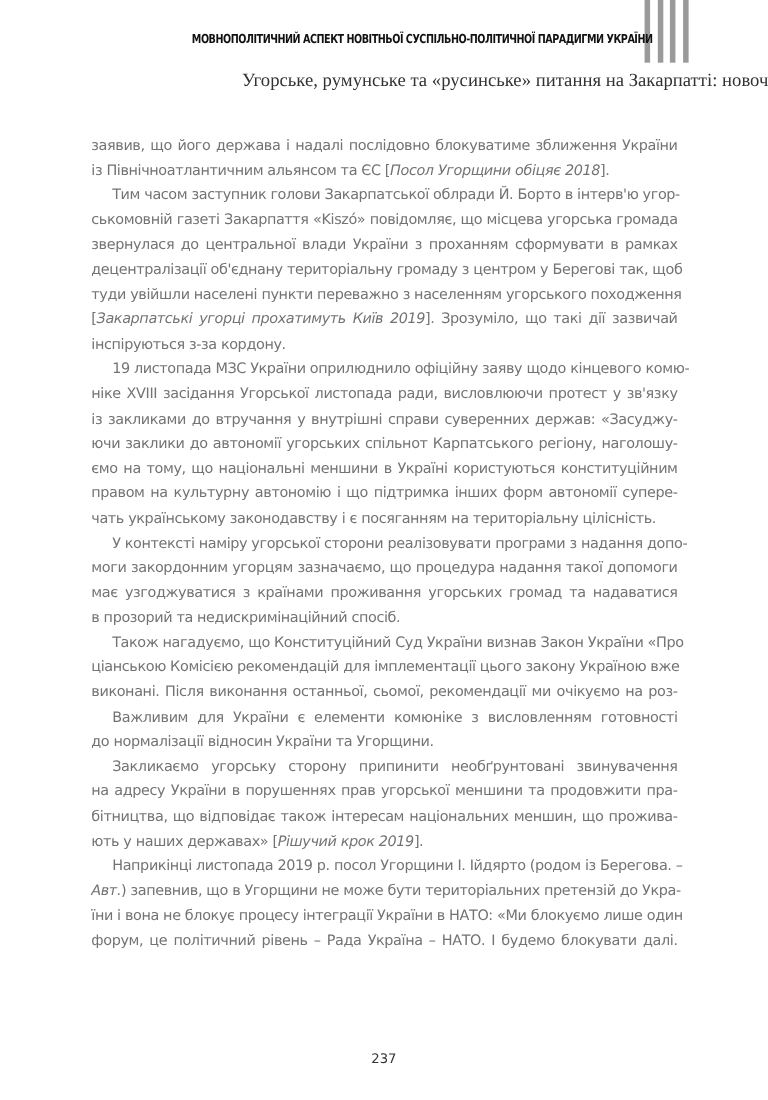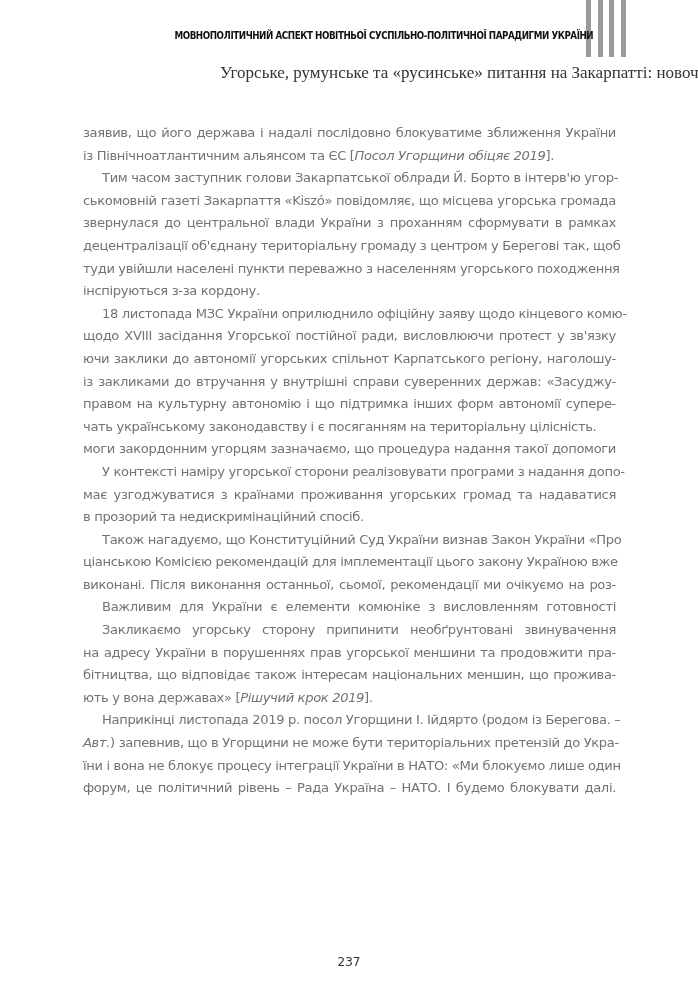--- a/index.html
+++ b/index.html
@@ -52,44 +52,47 @@
   <div class="bar" style="left:35px"></div>
 </div>
 
 <div class="running-head">
   <span class="running-title">МОВНОПОЛІТИЧНИЙ АСПЕКТ НОВІТНЬОЇ СУСПІЛЬНО-ПОЛІТИЧНОЇ ПАРАДИГМИ УКРАЇНИ</span>
 </div>
 <div class="running-subtitle">Угорське, румунське та «русинське» питання на Закарпатті: новочасні обриси</div>
 
 <div class="body-text" id="body-text">
     <span class="line"><span>заявив, що його держава і надалі послідовно блокуватиме зближення України</span></span>
-    <span class="line last"><span>із Північноатлантичним альянсом та ЄС [</span><span class="it">Посол Угорщини обіцяє 2019</span><span>].</span></span>
+    <span class="line last"><span>із Північноатлантичним альянсом та ЄС [</span><span class="it">Посол Угорщини обіцяє 2018</span><span>].</span></span>
     <span class="line indent"><span>Тим часом заступник голови Закарпатської облради Й. Борто в інтерв'ю угор-</span></span>
     <span class="line"><span>ськомовній газеті Закарпаття «Kiszó» повідомляє, що місцева угорська громада</span></span>
     <span class="line"><span>звернулася до центральної влади України з проханням сформувати в рамках</span></span>
     <span class="line"><span>децентралізації об'єднану територіальну громаду з центром у Берегові так, щоб</span></span>
     <span class="line"><span>туди увійшли населені пункти переважно з населенням угорського походження</span></span>
+    <span class="line"><span>[</span><span class="it">Закарпатські угорці прохатимуть Київ 2019</span><span>]. Зрозуміло, що такі дії зазвичай</span></span>
     <span class="line last"><span>інспіруються з-за кордону.</span></span>
-    <span class="line indent"><span>18 листопада МЗС України оприлюднило офіційну заяву щодо кінцевого комю-</span></span>
-    <span class="line"><span>щодо XVIII засідання Угорської постійної ради, висловлюючи протест у зв'язку</span></span>
+    <span class="line indent"><span>19 листопада МЗС України оприлюднило офіційну заяву щодо кінцевого комю-</span></span>
+    <span class="line"><span>ніке XVIII засідання Угорської листопада ради, висловлюючи протест у зв'язку</span></span>
+    <span class="line"><span>із закликами до втручання у внутрішні справи суверенних держав: «Засуджу-</span></span>
     <span class="line"><span>ючи заклики до автономії угорських спільнот Карпатського регіону, наголошу-</span></span>
-    <span class="line"><span>із закликами до втручання у внутрішні справи суверенних держав: «Засуджу-</span></span>
+    <span class="line"><span>ємо на тому, що національні меншини в Україні користуються конституційним</span></span>
     <span class="line"><span>правом на культурну автономію і що підтримка інших форм автономії супере-</span></span>
     <span class="line last"><span>чать українському законодавству і є посяганням на територіальну цілісність.</span></span>
+    <span class="line indent"><span>У контексті наміру угорської сторони реалізовувати програми з надання допо-</span></span>
     <span class="line"><span>моги закордонним угорцям зазначаємо, що процедура надання такої допомоги</span></span>
-    <span class="line indent"><span>У контексті наміру угорської сторони реалізовувати програми з надання допо-</span></span>
     <span class="line"><span>має узгоджуватися з країнами проживання угорських громад та надаватися</span></span>
     <span class="line last"><span>в прозорий та недискримінаційний спосіб.</span></span>
     <span class="line indent"><span>Також нагадуємо, що Конституційний Суд України визнав Закон України «Про</span></span>
     <span class="line"><span>ціанською Комісією рекомендацій для імплементації цього закону Україною вже</span></span>
     <span class="line"><span>виконані. Після виконання останньої, сьомої, рекомендації ми очікуємо на роз-</span></span>
     <span class="line indent"><span>Важливим для України є елементи комюніке з висловленням готовності</span></span>
+    <span class="line last"><span>до нормалізації відносин України та Угорщини.</span></span>
     <span class="line indent"><span>Закликаємо угорську сторону припинити необґрунтовані звинувачення</span></span>
     <span class="line"><span>на адресу України в порушеннях прав угорської меншини та продовжити пра-</span></span>
     <span class="line"><span>бітництва, що відповідає також інтересам національних меншин, що прожива-</span></span>
-    <span class="line last"><span>ють у вона державах» [</span><span class="it">Рішучий крок 2019</span><span>].</span></span>
+    <span class="line last"><span>ють у наших державах» [</span><span class="it">Рішучий крок 2019</span><span>].</span></span>
     <span class="line indent"><span>Наприкінці листопада 2019 р. посол Угорщини І. Ійдярто (родом із Берегова. –</span></span>
     <span class="line"><span class="it">Авт.</span><span>) запевнив, що в Угорщини не може бути територіальних претензій до Укра-</span></span>
     <span class="line"><span>їни і вона не блокує процесу інтеграції України в НАТО: «Ми блокуємо лише один</span></span>
     <span class="line"><span>форум, це політичний рівень – Рада Україна – НАТО. І будемо блокувати далі.</span></span>
   </div>
 
 <div class="page-number">237</div>
 
 </body></html>

